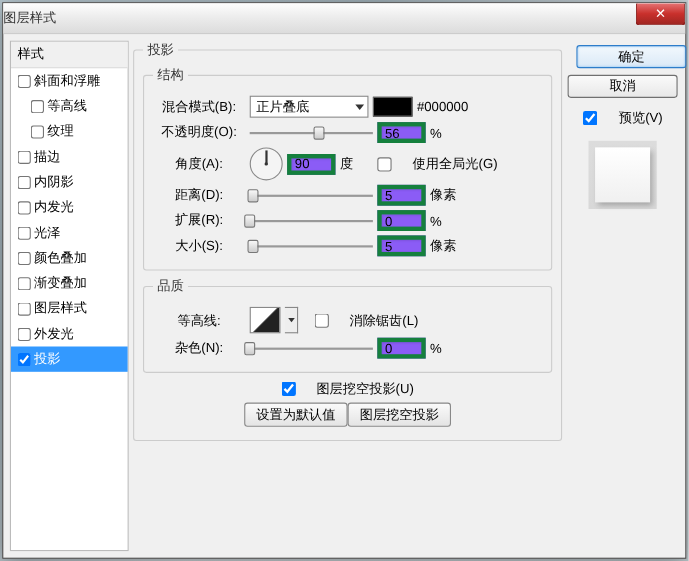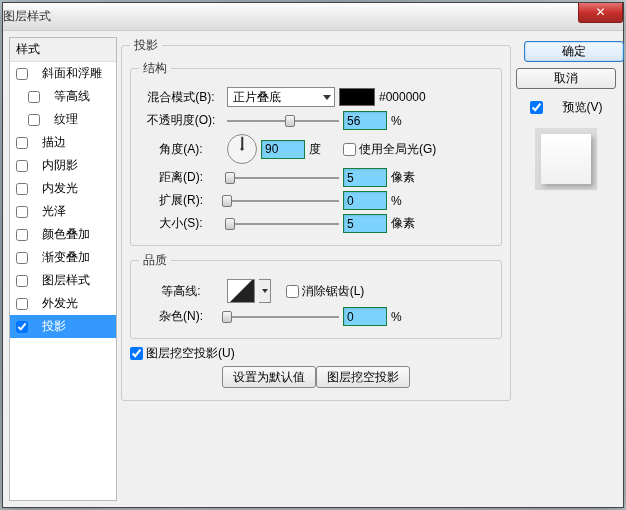--- a/index.html
+++ b/index.html
@@ -5,51 +5,51 @@
   * { box-sizing: border-box; margin: 0; padding: 0; font-family: "Microsoft YaHei", "SimSun", Tahoma, sans-serif; font-size: 12px; }
   body { background: linear-gradient(135deg, #b8c8d0 0%, #a0b0b8 30%, #d0d8dc 60%, #c0ccd0 100%); width: 626px; height: 510px; display: flex; align-items: center; justify-content: center; }
   .dialog { width: 622px; height: 506px; background: #f0f0f0; border: 1px solid #444; position: relative; box-shadow: 0 4px 20px rgba(0,0,0,0.4); }
   .titlebar { height: 28px; background: linear-gradient(to bottom, #fdfdfd 0%, #ebebeb 50%, #dcdcdc 100%); display: flex; align-items: center; padding-left: 0; border-bottom: 1px solid #ccc; }
   .titlebar-text { color: #333; }
   .close-btn { position: absolute; right: 0; top: 0; width: 45px; height: 20px; background: linear-gradient(to bottom, #e57373 0%, #c9302c 50%, #a02622 100%); color: white; text-align: center; line-height: 18px; font-size: 12px; border: 1px solid #8b1a17; border-top: none; border-radius: 0 0 3px 3px; cursor: default; font-family: Arial; }
   .dialog-body { display: flex; padding: 6px; gap: 4px; height: calc(100% - 28px); }
   .sidebar { width: 108px; border: 1px solid #bbb; background: #fff; }
   .sidebar-header { padding: 3px 6px; background: #f0f0f0; border-bottom: 1px solid #ddd; }
   .sidebar-blend { padding: 3px 6px; background: #f0f0f0; border-bottom: 1px solid #ddd; }
-  .sidebar-item { padding: 3px 6px; display: flex; align-items: center; gap: 14px; cursor: default; }
+  .sidebar-item { padding: 3px 6px; display: flex; align-items: center; gap: 3px; cursor: default; }
   .sidebar-item.indent { padding-left: 18px; }
   .sidebar-item.selected { background: #3399ff; color: #fff; }
   .sidebar-item input[type=checkbox] { width: 12px; height: 12px; }
   .main-panel { flex: 1; position: relative; }
   .right-panel { width: 102px; display: flex; flex-direction: column; gap: 6px; padding-top: 4px; align-items: center; }
   .btn { width: 100px; height: 21px; border: 1px solid #707070; background: linear-gradient(to bottom, #fafafa, #e8e8e8); border-radius: 3px; cursor: default; text-align: center; line-height: 19px; }
   .btn.primary { border: 1px solid #2d7dca; box-shadow: 0 0 2px #6bb3f0 inset; background: linear-gradient(to bottom, #f2f8fd, #dae9f7); margin-left: 16px; }
   .preview-check { display: flex; align-items: center; gap: 20px; margin-top: 4px; }
   .preview-swatch { width: 62px; height: 62px; background: linear-gradient(to bottom, #dcdcdc 0%, #d8d8d8 100%); margin-top: 6px; position: relative; }
   .preview-swatch::after { content:""; position:absolute; left:6px; top:6px; right:6px; bottom:6px; background: linear-gradient(to bottom, #fff 0%, #f0f0f0 100%); box-shadow: 3px 3px 5px rgba(0,0,0,0.25); }
   fieldset { border: 1px solid #ccc; border-radius: 3px; padding: 6px 8px 8px 8px; margin-bottom: 6px; }
   fieldset legend { padding: 0 4px; color: #333; }
   .row { display: flex; align-items: center; margin: 4px 0; gap: 4px; }
   .label { width: 84px; text-align: center; }
   .select { width: 108px; height: 20px; border: 1px solid #888; background: #fff; display: flex; align-items: center; justify-content: space-between; padding: 0 3px 0 5px; }
   .select .tri { width:0; height:0; border-left:4px solid transparent; border-right:4px solid transparent; border-top:5px solid #333; }
   .color-swatch { width: 36px; height: 18px; background:#000; border: 1px solid #666; }
   .slider-track { position: relative; width: 112px; height: 16px; }
   .slider-line { position: absolute; top: 7px; left:0; right:0; height: 2px; background: #999; }
   .slider-thumb { position: absolute; top: 2px; width: 10px; height: 12px; background: linear-gradient(to bottom,#f8f8f8,#ccc); border:1px solid #777; border-radius:2px; transform: translateX(-50%); }
-  .num-input { width: 44px; height: 19px; border: 1px solid #15803d; background:#7dd3fc; text-align:left; padding:1px 3px; box-shadow: inset 1px 1px 2px rgba(0,0,0,0.1);}
+  .num-input { width: 44px; height: 19px; border: 4px solid #15803d; background:#8b5cf6; text-align:left; padding:1px 3px; box-shadow: inset 1px 1px 2px rgba(0,0,0,0.1);}
   .unit { width: 30px; }
   .angle-dial { width: 30px; height: 30px; border: 1px solid #888; border-radius: 50%; background:#f4f4f4; position:relative; }
   .angle-dial::after { content:""; position:absolute; width:13px; height:1.5px; background:#333; top:50%; left:50%; transform-origin: left center; transform: rotate(-90deg);}
   .angle-dial::before { content:""; position:absolute; width:3px; height:3px; background:#333; border-radius:50%; top:50%; left:50%; transform:translate(-50%,-50%);}
   .contour-swatch { width: 28px; height: 24px; border:1px solid #888; background: linear-gradient(135deg, #fff 0%, #fff 48%, #888 50%, #222 52%, #222 100%); display:inline-block; }
   .contour-drop { width: 12px; height: 24px; border:1px solid #888; border-left:none; background:#eee; display:inline-flex; align-items:center; justify-content:center;}
   .contour-drop .tri { width:0; height:0; border-left:3px solid transparent; border-right:3px solid transparent; border-top:4px solid #333; }
   .small-btn { height: 22px; padding: 0 10px; border: 1px solid #888; background: linear-gradient(to bottom,#fafafa,#e4e4e4); border-radius:3px; cursor:default;}
-  .checkbox-label { display:inline-flex; align-items:center; gap:3px; }
+  .checkbox-label { display:inline-flex; align-items:center; gap:19px; }
 </style>
 </head>
 <body>
 
 <div class="dialog">
   <div class="titlebar">
     <span class="titlebar-text">图层样式</span>
     <div class="close-btn">✕</div>
   </div>
   <div class="dialog-body">
@@ -194,21 +194,21 @@
             <div class="label">杂色(N):</div>
             <div class="slider-track">
                 <div class="slider-line"></div>
                 <div class="slider-thumb" style="left:0%"></div>
               </div>
             <input class="num-input" value="0" style="">
             <span class="unit">%</span>
           </div>
         </fieldset>
 
-        <div class="row" style="">
+        <div class="row" style="justify-content:center">
           <label class="checkbox-label">
             <input type="checkbox" checked="" style="">
             <span>图层挖空投影(U)</span>
           </label>
         </div>
         <div class="row" style="justify-content:center; gap:0">
           <button class="small-btn">设置为默认值</button>
           <button class="small-btn">图层挖空投影</button>
         </div>
       </fieldset>

